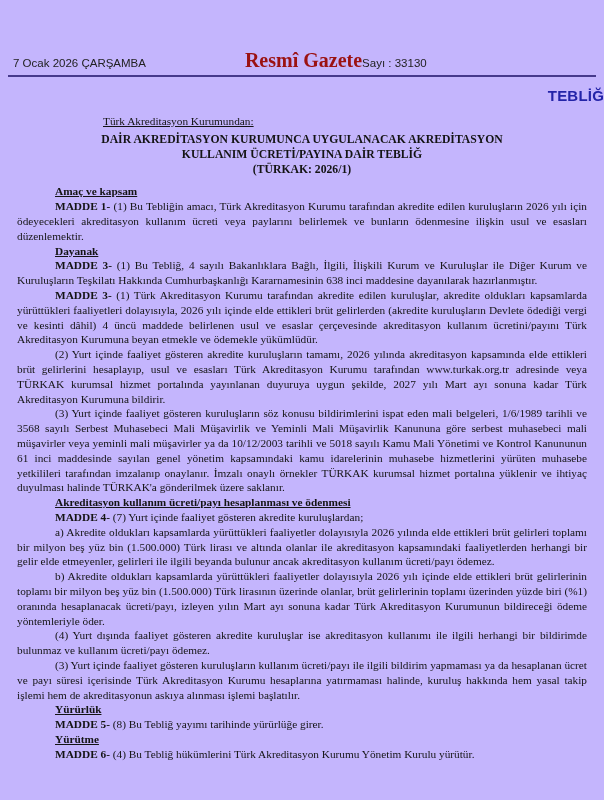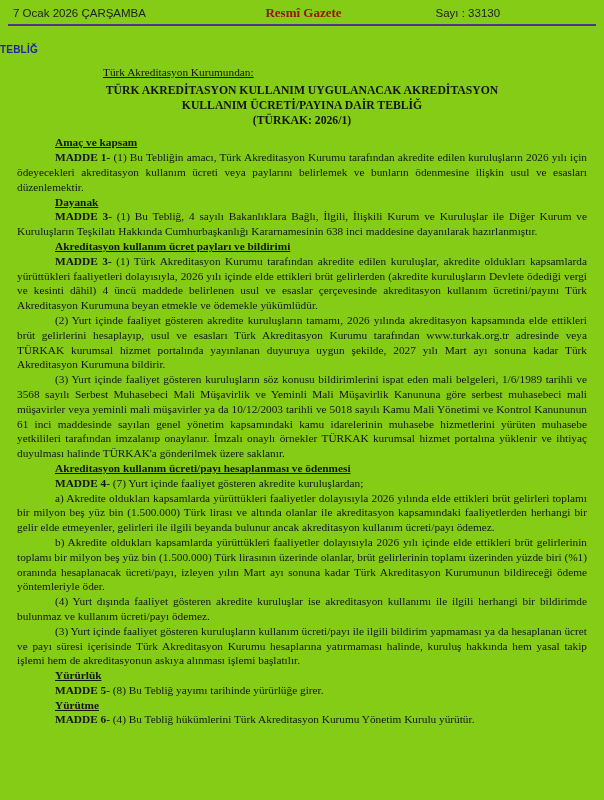--- a/index.html
+++ b/index.html
@@ -4,54 +4,55 @@
 <style>
   html, body {
     margin: 0;
     padding: 0;
     background: #ffffff;
   }
   .page {
     position: relative;
     width: 604px;
     height: 800px;
-    background: #84cc16;
+    background: #c4b5fd;
     overflow: hidden;
     color: #141414;
     font-family: "Liberation Serif", serif;
   }
   .header {
     display: flex;
     align-items: baseline;
     padding: 5px 8px 2px 8px;
     font-family: "Liberation Sans", sans-serif;
     font-size: 11.5px;
     color: #222222;
   }
   .header .side { flex: 1; }
   .header .date { text-align: left; padding-left: 5px; }
-  .header .issue { text-align: center; padding-right: 2px; }
+  .header .issue { text-align: left; padding-right: 2px; }
   .masthead {
     font-family: "Liberation Serif", serif;
     font-weight: bold;
-    font-size: 13px;
+    font-size: 20px;
     color: #9b1212;
     text-align: center;
     flex: 0 0 auto;
+    margin-top: 44px;
   }
   .rule {
     border-top: 2px solid #46398c;
     margin: 1px 8px 0 8px;
   }
   .section {
-    margin-top: 18px;
-    text-align: left;
+    margin-top: 10px;
+    text-align: right;
     font-family: "Liberation Sans", sans-serif;
     font-weight: bold;
-    font-size: 10px;
+    font-size: 15px;
     color: #2323a8;
     letter-spacing: 0.2px;
   }
   .content {
     margin: 10px 17px 0 17px;
     font-size: 11.3px;
     line-height: 14.8px;
     text-align: justify;
   }
   .from {
@@ -86,34 +87,33 @@
 
   <div class="rule"></div>
 
   <div class="section">TEBLİĞ</div>
 
   <div class="content">
 
     <p class="from"><span>Türk Akreditasyon Kurumundan:</span></p>
 
     <div class="title">
-      <div>TÜRK AKREDİTASYON KULLANIM UYGULANACAK AKREDİTASYON</div>
+      <div>DAİR AKREDİTASYON KURUMUNCA UYGULANACAK AKREDİTASYON</div>
       <div>KULLANIM ÜCRETİ/PAYINA DAİR TEBLİĞ</div>
       <div>(TÜRKAK: 2026/1)</div>
     </div>
 
     <p class="para bold">Amaç ve kapsam</p>
 
     <p class="para"><b>MADDE 1-</b><span> (1) Bu Tebliğin amacı, Türk Akreditasyon Kurumu tarafından akredite edilen kuruluşların 2026 yılı için ödeyecekleri akreditasyon kullanım ücreti veya paylarını belirlemek ve bunların ödenmesine ilişkin usul ve esasları düzenlemektir.</span></p>
 
     <p class="para bold">Dayanak</p>
 
     <p class="para"><b>MADDE 3-</b><span> (1) Bu Tebliğ, 4 sayılı Bakanlıklara Bağlı, İlgili, İlişkili Kurum ve Kuruluşlar ile Diğer Kurum ve Kuruluşların Teşkilatı Hakkında Cumhurbaşkanlığı Kararnamesinin 638 inci maddesine dayanılarak hazırlanmıştır.</span></p>
 
-    <p class="para bold">Akreditasyon kullanım ücret payları ve bildirimi</p>
 
     <p class="para"><b>MADDE 3-</b><span> (1) Türk Akreditasyon Kurumu tarafından akredite edilen kuruluşlar, akredite oldukları kapsamlarda yürüttükleri faaliyetleri dolayısıyla, 2026 yılı içinde elde ettikleri brüt gelirlerden (akredite kuruluşların Devlete ödediği vergi ve kesinti dâhil) 4 üncü maddede belirlenen usul ve esaslar çerçevesinde akreditasyon kullanım ücretini/payını Türk Akreditasyon Kurumuna beyan etmekle ve ödemekle yükümlüdür.</span></p>
 
     <p class="para"><span>(2) Yurt içinde faaliyet gösteren akredite kuruluşların tamamı, 2026 yılında akreditasyon kapsamında elde ettikleri brüt gelirlerini hesaplayıp, usul ve esasları Türk Akreditasyon Kurumu tarafından www.turkak.org.tr adresinde veya TÜRKAK kurumsal hizmet portalında yayınlanan duyuruya uygun şekilde, 2027 yılı Mart ayı sonuna kadar Türk Akreditasyon Kurumuna bildirir.</span></p>
 
     <p class="para"><span>(3) Yurt içinde faaliyet gösteren kuruluşların söz konusu bildirimlerini ispat eden mali belgeleri, 1/6/1989 tarihli ve 3568 sayılı Serbest Muhasebeci Mali Müşavirlik ve Yeminli Mali Müşavirlik Kanununa göre serbest muhasebeci mali müşavirler veya yeminli mali müşavirler ya da 10/12/2003 tarihli ve 5018 sayılı Kamu Mali Yönetimi ve Kontrol Kanununun 61 inci maddesinde sayılan genel yönetim kapsamındaki kamu idarelerinin muhasebe hizmetlerini yürüten muhasebe yetkilileri tarafından imzalanıp onaylanır. İmzalı onaylı örnekler TÜRKAK kurumsal hizmet portalına yüklenir ve ihtiyaç duyulması halinde TÜRKAK'a gönderilmek üzere saklanır.</span></p>
 
     <p class="para bold">Akreditasyon kullanım ücreti/payı hesaplanması ve ödenmesi</p>
 
     <p class="para"><b>MADDE 4-</b><span> (7) Yurt içinde faaliyet gösteren akredite kuruluşlardan;</span></p>

